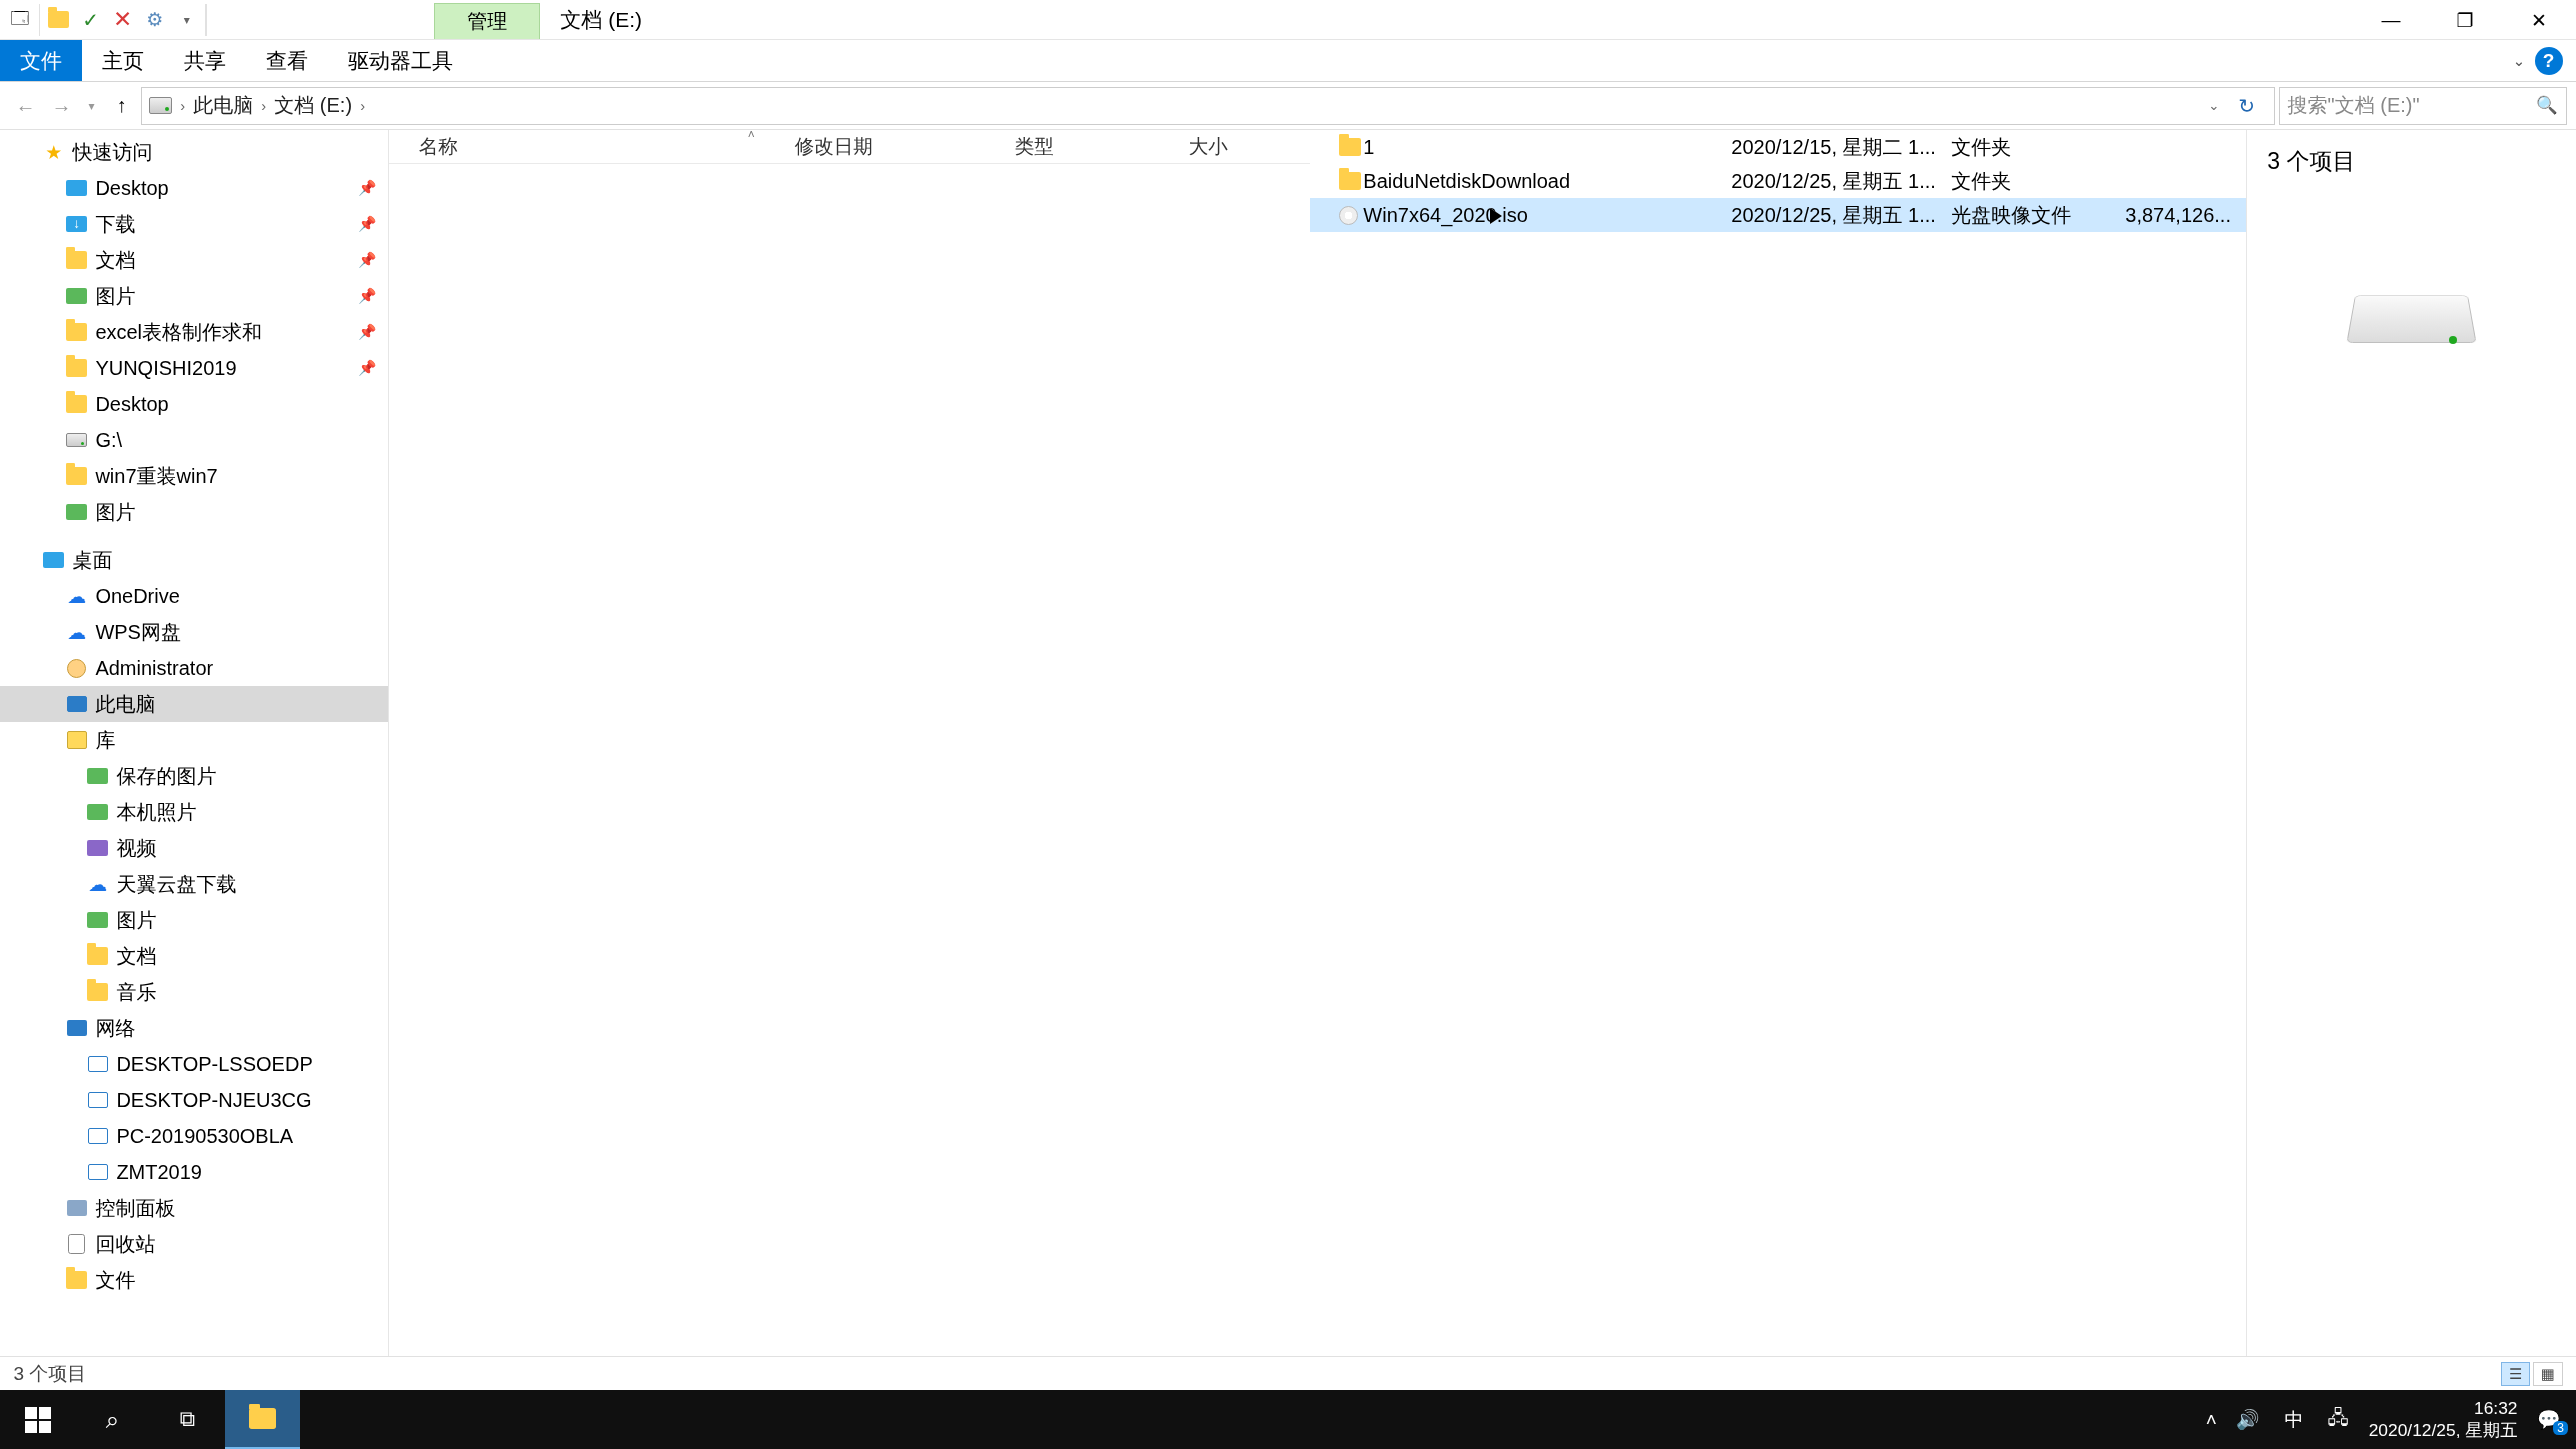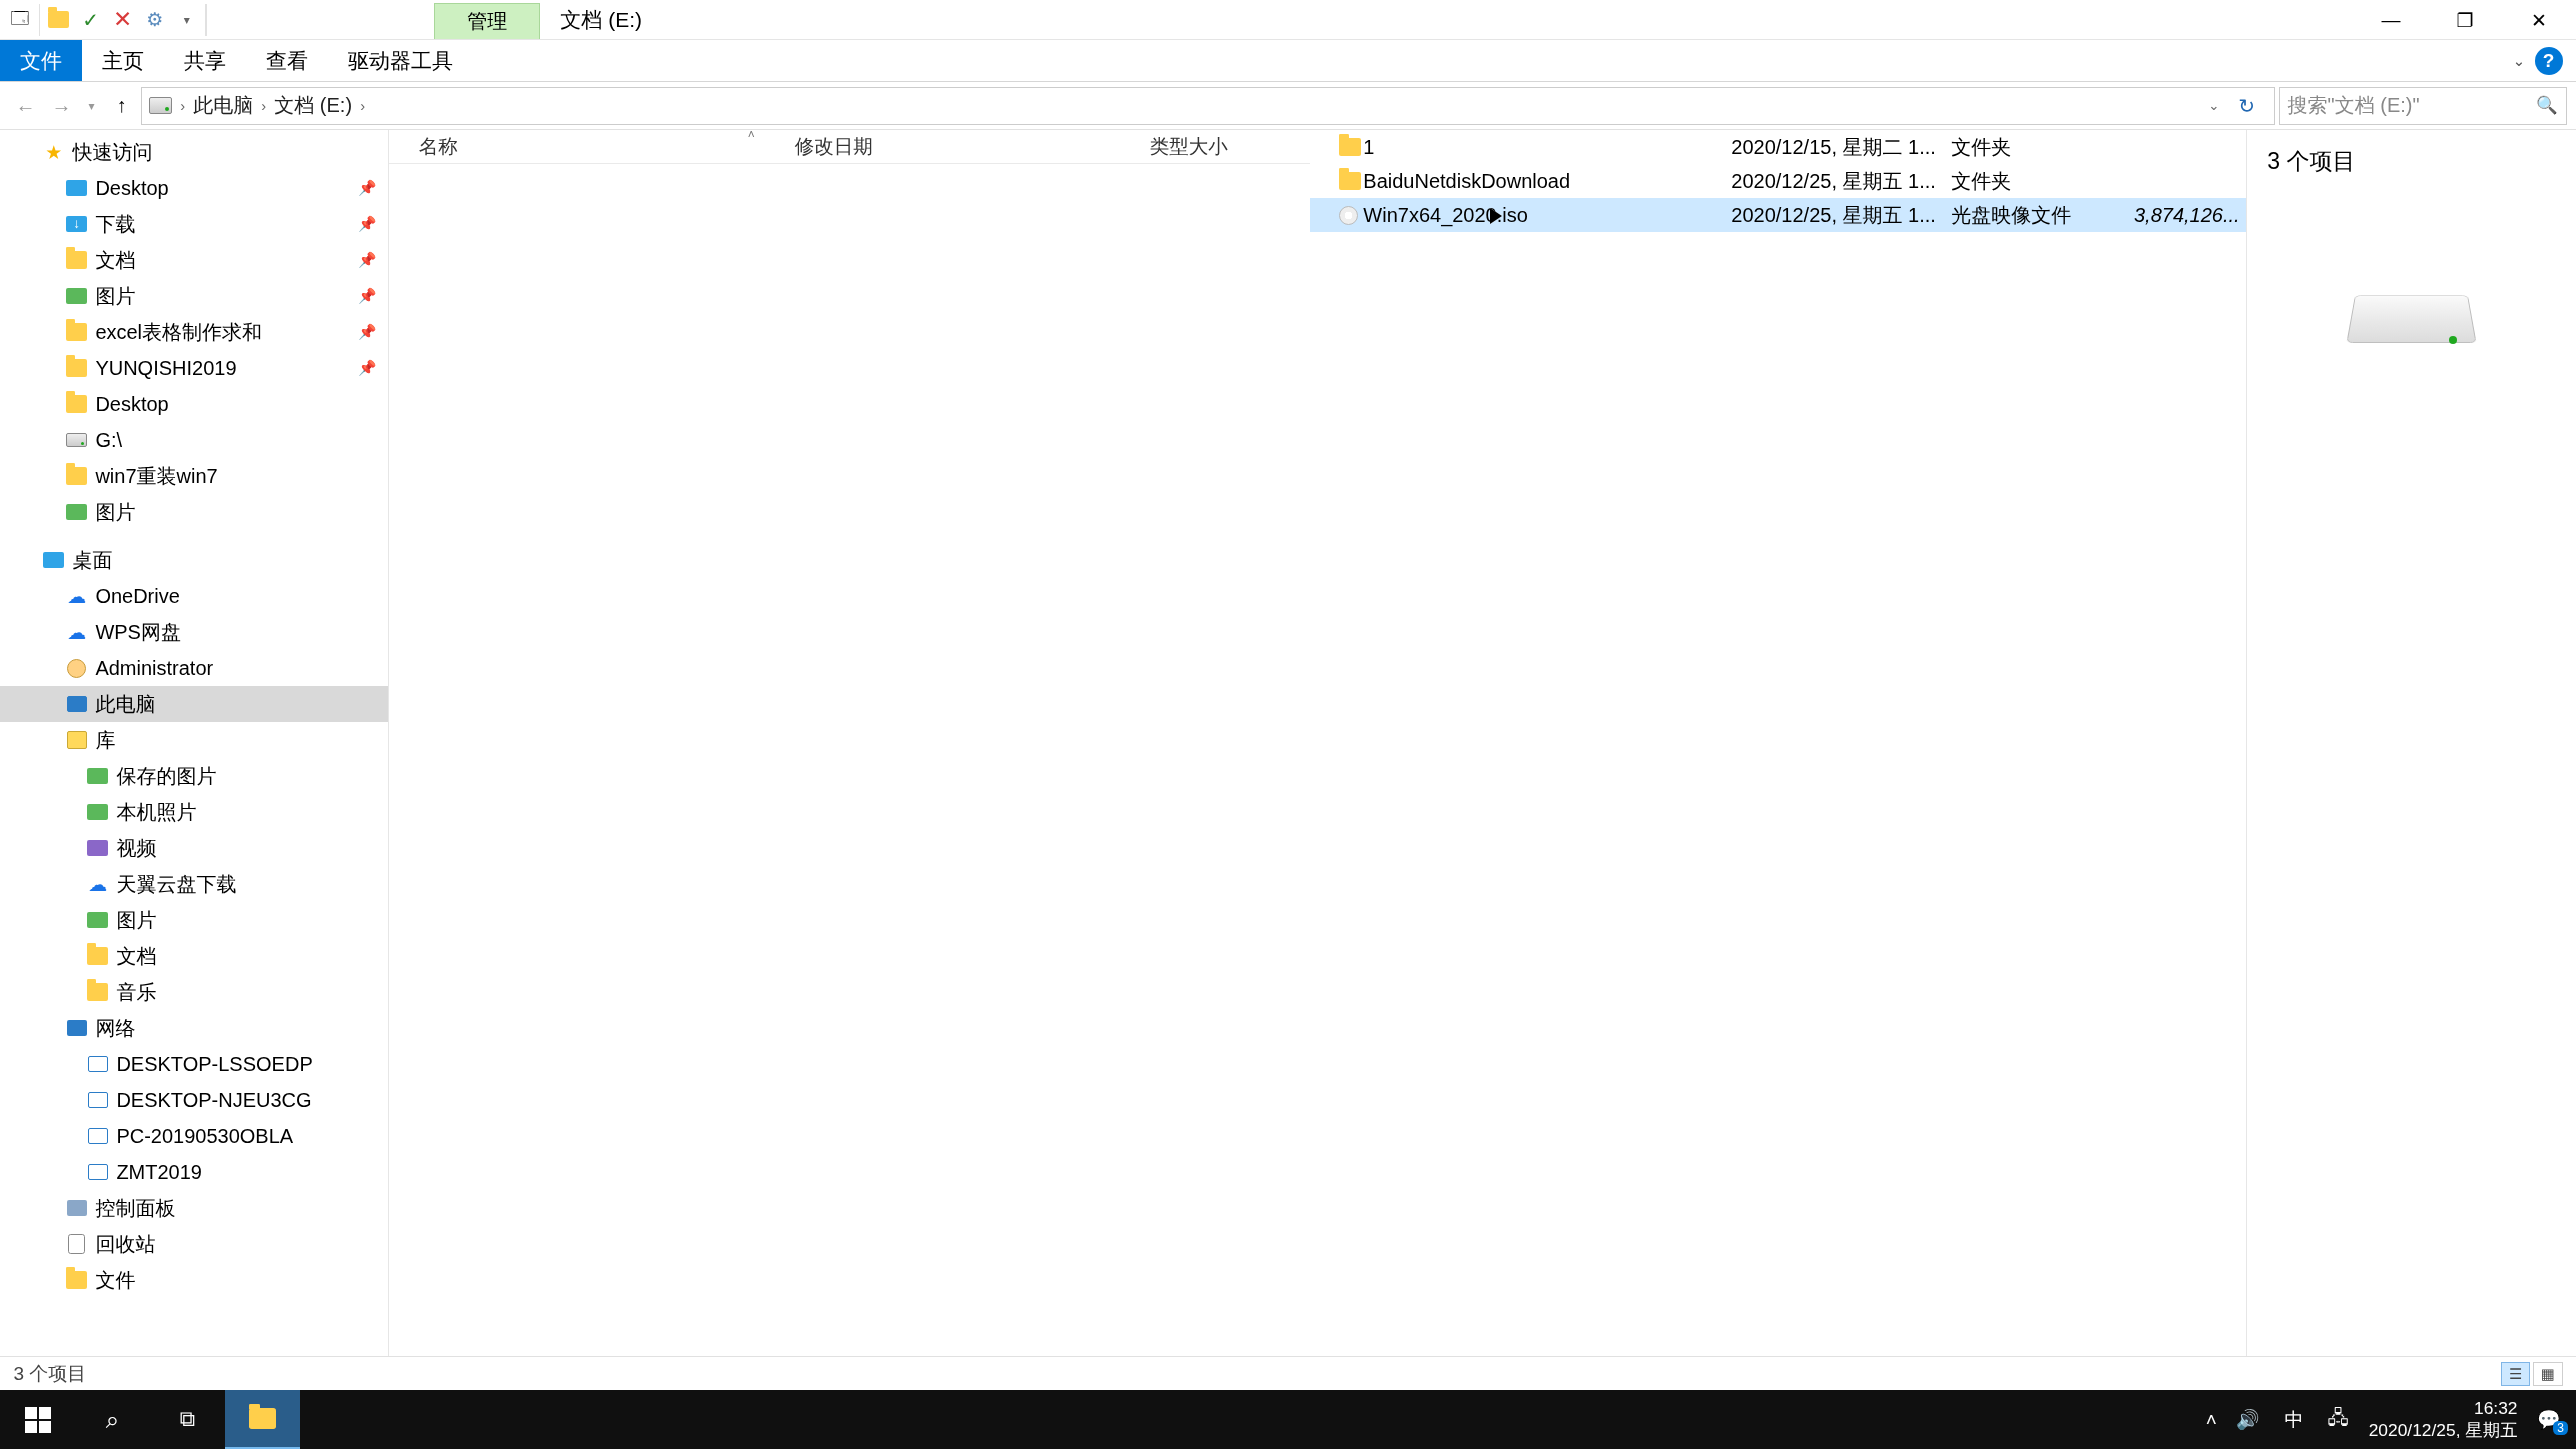--- a/index.html
+++ b/index.html
@@ -70,31 +70,31 @@
   .recycle-ic{width:17.4px;height:20px;border:1.3px solid #888;border-radius:2.7px;}
   .user-ic{width:19px;height:19px;border-radius:50%;background:#ffd183;border:0.7px solid #c89b3a;}
   .panel-ic{width:20px;height:16px;background:#8aa7c8;border-radius:2px;}
   .vid-ic{width:21.5px;height:16px;background:#8a67c8;border-radius:2px;}
 
   
   .filelist { flex:1; display:flex; flex-direction:row; }
   .cols { display:flex; align-items:center; height:34px; border-bottom:0.7px solid #eaeaea; font-size:19.5px; color:#333; padding-left:29.5px;}
   .col-name{ width:376px; position:relative;}
   .col-date{ width:220px;}
-  .col-type{ width:174px;text-align:right;}
+  .col-type{ width:174px;}
   .col-size{ width:121px; text-align:left;}
   .sort-ind{ position:absolute; right:40px; top:-5.4px; font-size:12px; color:#777;}
   .rows{ }
   .row{ display:flex; align-items:center; height:34px; font-size:20px; padding-left:29.5px; }
   .row.sel{ background:#cde8ff;}
   .row .ic{ width:24px; display:flex;}
   .row .name{ width:352px;}
   .row .date{ width:220px;margin-left:16px;}
   .row .type{ width:174px;}
-  .row .size{ width:121px; text-align:right; padding-right:6.7px;font-style:italic;}
+  .row .size{ width:121px; padding-right:6.7px;}
   .iso-ic{width:19px;height:19px;border:1.3px solid #bbb;border-radius:50%;background:radial-gradient(circle,#fff 30%,#eee 31%);}
   .cursor{ position:relative; display:inline-block;}
   .cursor::after{content:'';position:absolute;left:127px;top:4px;width:0;height:0;border-left:12px solid #000;border-top:8px solid transparent;border-bottom:8px solid transparent;filter:drop-shadow(0 0 0.7px #fff);}
 
   
   .preview { width:409px; border-left:0.7px solid #e6e6e6; padding:16px 20px; font-size:23px; display:flex; flex-direction:column; align-items:flex-start;}
   .drive-art{ width:121px; height:67px; margin:107px auto 0; position:relative;}
   .drive-art .slab{position:absolute;inset:0;background:linear-gradient(#fafafa,#dcdcdc);border:1.3px solid #bcbcbc;border-radius:5.4px;transform:perspective(335px) rotateX(45deg);}
   .drive-art .led{position:absolute;right:14.8px;bottom:6.7px;width:8px;height:8px;background:#1fa81f;border-radius:50%;}
 

